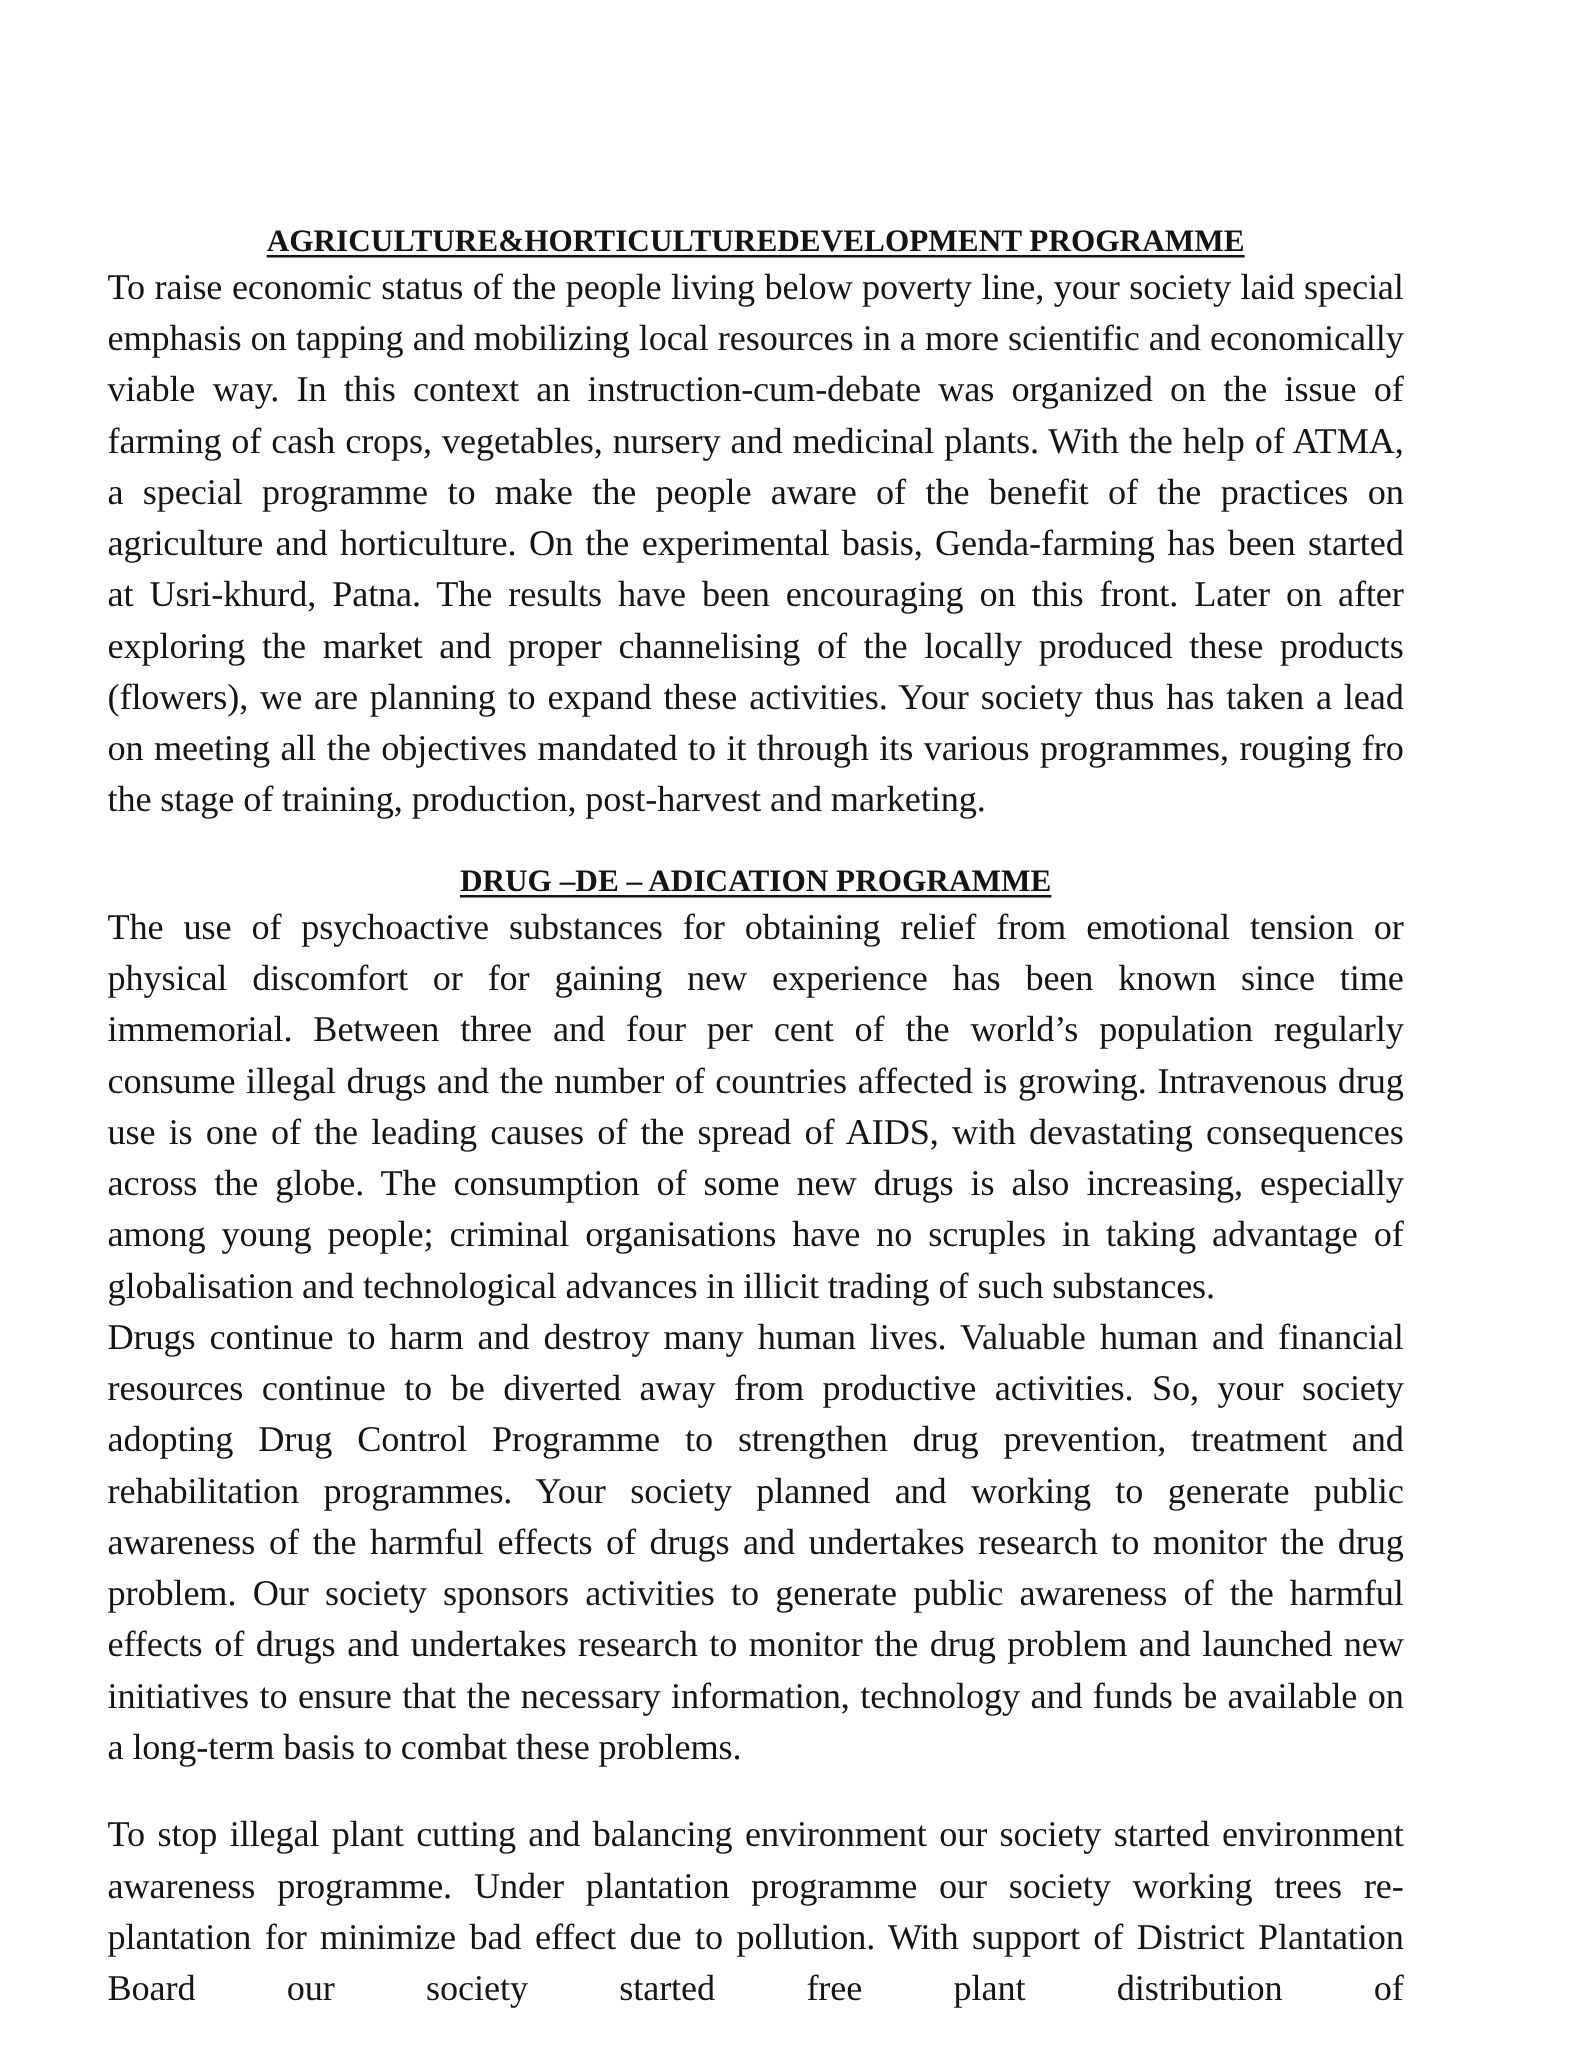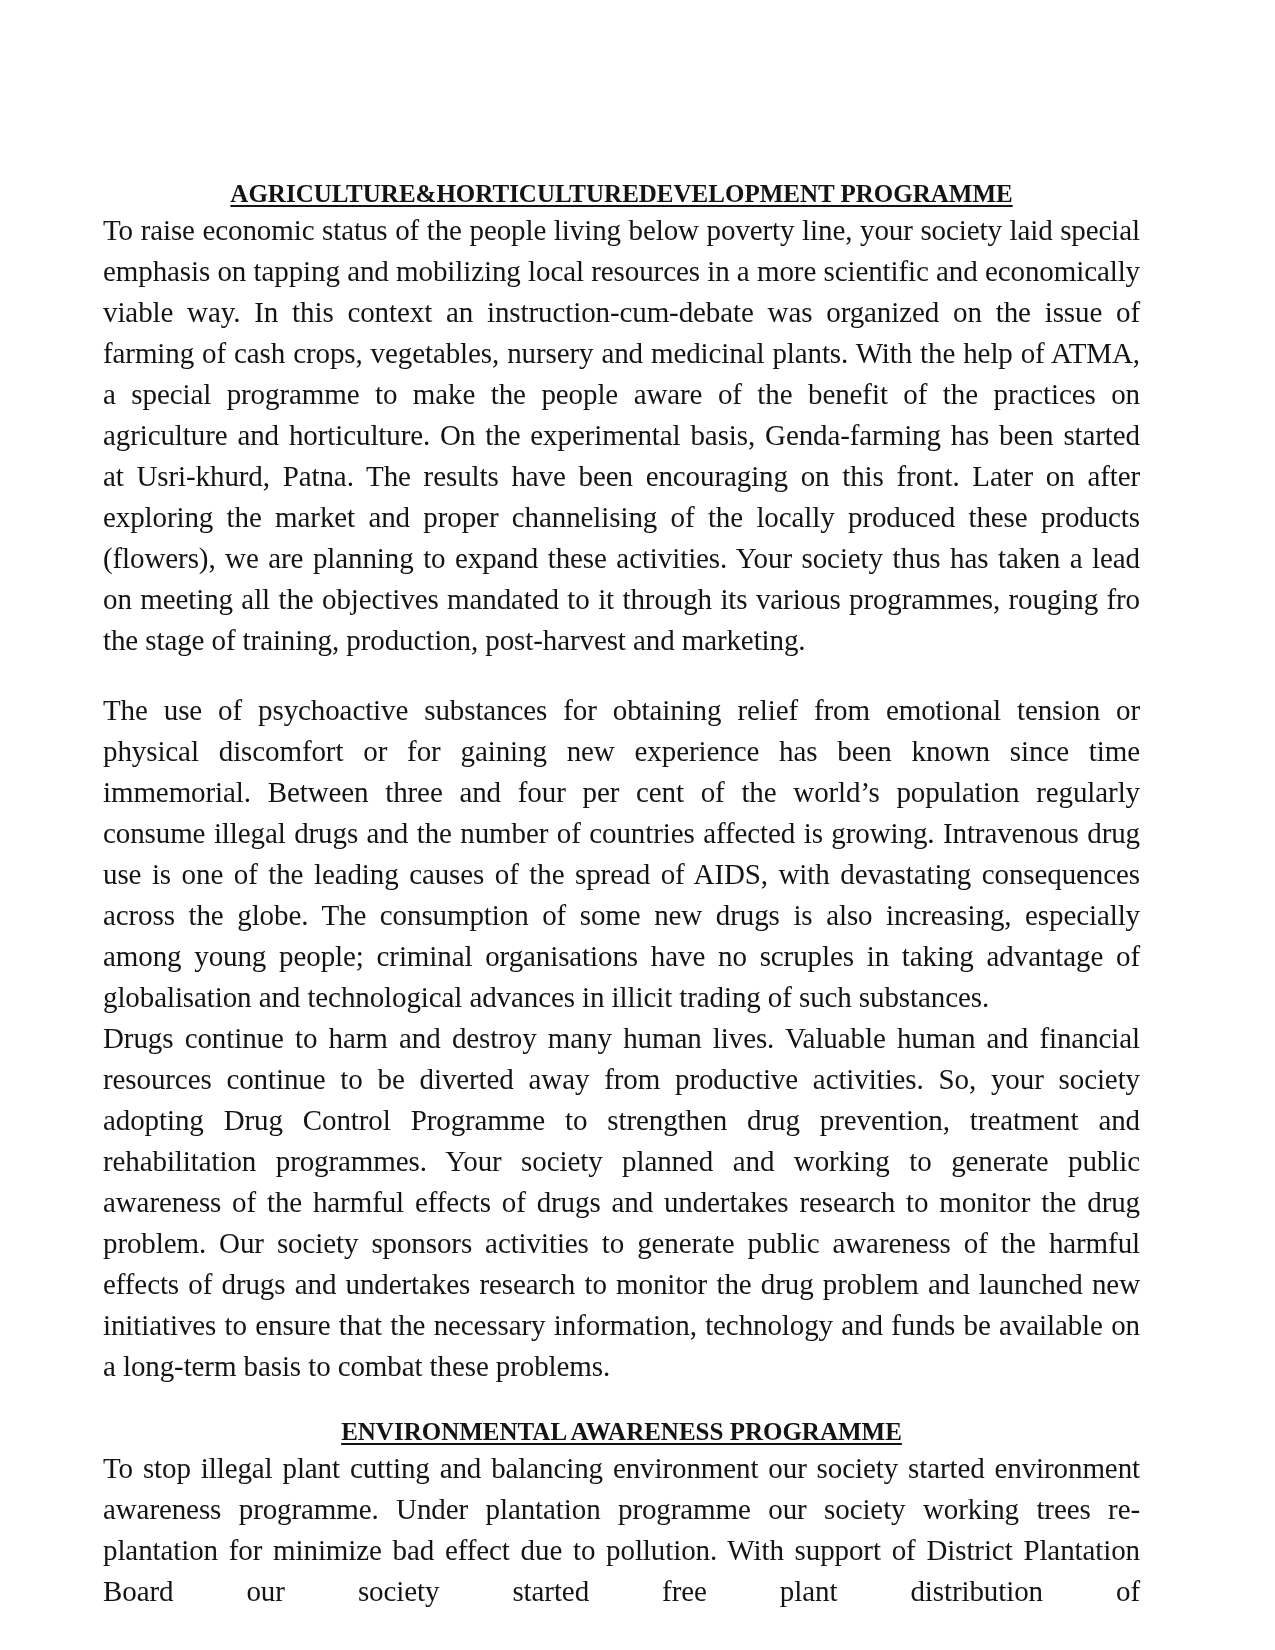--- a/index.html
+++ b/index.html
@@ -1,18 +1,18 @@
 <!DOCTYPE html>
 <html><head>
 <meta charset="utf-8">
 <style>
   html, body { margin: 0; padding: 0; background: #ffffff; }
   body { width: 1275px; height: 1650px; position: relative; overflow: hidden; }
   .page {
-    position: absolute; left: 103px; top: 178px; width: 1037px;
+    position: absolute; left: 86px; top: 178px; width: 1037px;
     font-family: "Liberation Serif", "DejaVu Serif", serif;
     color: #141414;
   }
   .heading {
     text-align: center; font-weight: bold; font-size: 25px;
     text-decoration: underline; text-decoration-thickness: 2px; text-underline-offset: 3px;
     line-height: 32px; margin: 0; letter-spacing: 0px;
   }
   .para {
     font-size: 29px; line-height: 41px; text-align: justify;
@@ -28,24 +28,24 @@
 <div class="page">
 
   <div class="section">
     <h2 class="heading">AGRICULTURE&amp;HORTICULTUREDEVELOPMENT PROGRAMME</h2>
     <p class="para">To raise economic status of the people living below poverty line, your society laid special emphasis on tapping and mobilizing local resources in a more scientific and economically viable way. In this context an instruction-cum-debate was organized on the issue of farming of cash crops, vegetables, nursery and medicinal plants. With the help of ATMA, a special programme to make the people aware of the benefit of the practices on agriculture and horticulture. On the experimental basis, Genda-farming has been started at Usri-khurd, Patna. The results have been encouraging on this front. Later on after exploring the market and proper channelising of the locally produced these products (flowers), we are planning to expand these activities. Your society thus has taken a lead on meeting all the objectives mandated to it through its various programmes, rouging fro the stage of training, production, post-harvest and marketing.</p>
   </div>
 
   <div class="gap1"></div>
 
   <div class="section">
+    <h2 class="heading">DRUG –DE – ADICATION PROGRAMME</h2>
     <p class="para">The use of psychoactive substances for obtaining relief from emotional tension or physical discomfort or for gaining new experience has been known since time immemorial. Between three and four per cent of the world’s population regularly consume illegal drugs and the number of countries affected is growing. Intravenous drug use is one of the leading causes of the spread of AIDS, with devastating consequences across the globe. The consumption of some new drugs is also increasing, especially among young people; criminal organisations have no scruples in taking advantage of globalisation and technological advances in illicit trading of such substances.</p>
     <p class="para">Drugs continue to harm and destroy many human lives. Valuable human and financial resources continue to be diverted away from productive activities. So, your society adopting Drug Control Programme to strengthen drug prevention, treatment and rehabilitation programmes. Your society planned and working to generate public awareness of the harmful effects of drugs and undertakes research to monitor the drug problem. Our society sponsors activities to generate public awareness of the harmful effects of drugs and undertakes research to monitor the drug problem and launched new initiatives to ensure that the necessary information, technology and funds be available on a long-term basis to combat these problems.</p>
   </div>
 
   <div class="gap2"></div>
 
   <div class="section">
-    <h2 class="heading">ENVIRONMENTAL AWARENESS PROGRAMME</h2>
     <p class="para" style="text-align-last: justify;">To stop illegal plant cutting and balancing environment our society started environment awareness programme. Under plantation programme our society working trees re-plantation for minimize bad effect due to pollution. With support of District Plantation Board our society started free plant distribution of</p>
   </div>
 
 </div>
 
 </body></html>

